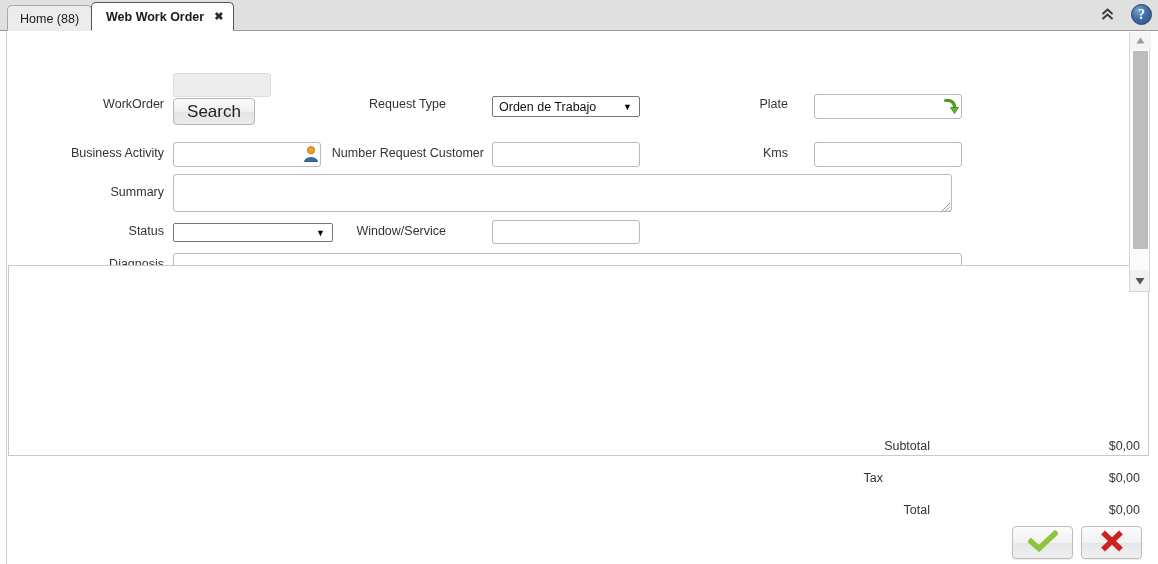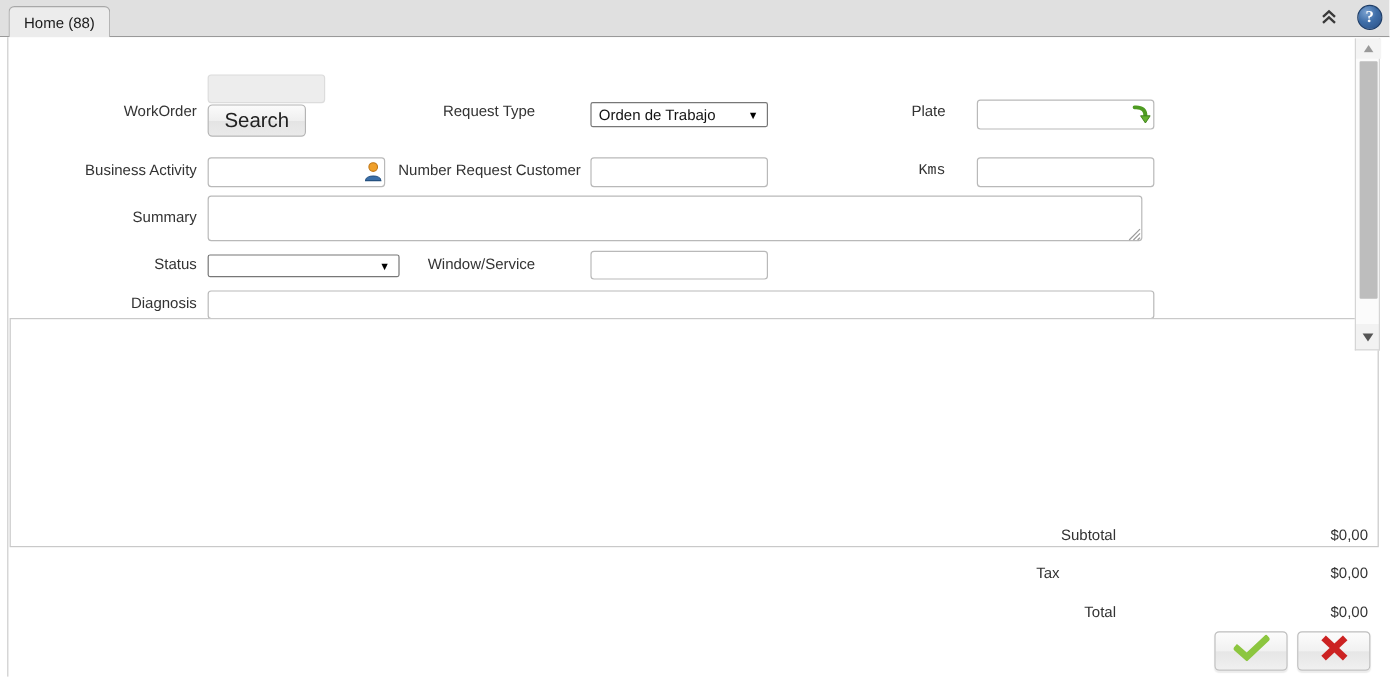--- a/index.html
+++ b/index.html
@@ -83,21 +83,21 @@
   }
   .left-rail {
     position: absolute; left: 0; top: 0;
     width: 7px; height: 533px;
     background: #ffffff;
     border-right: 1px solid #cccccc;
   }
 
   
   .form-area {
-    position: absolute; left: 8px; top: 0;
+    position: absolute; left: 8px; top: 11px;
     width: 1120px; height: 233px;
   }
   .lbl {
     position: absolute;
     font-size: 12.5px;
     color: #333333;
     text-align: right;
     white-space: nowrap;
   }
   .fld {
@@ -247,20 +247,24 @@
 </style>
 </head>
 <body>
 
 <div id="app">
 
   <div class="tabbar">
     <div class="tab home">
       <span>Home (88)</span>
     </div>
+    <div class="tab active">
+      <span>Web Work Order</span>
+      <span class="tab-close">✖</span>
+    </div>
     <div class="tabbar-right">
       <span class="chev-up">
         <svg width="17" height="17" viewBox="0 0 17 17">
           <polyline points="3.5,8 8.5,3.5 13.5,8" fill="none" stroke="#3a3a3a" stroke-width="2"></polyline>
           <polyline points="3.5,13 8.5,8.5 13.5,13" fill="none" stroke="#3a3a3a" stroke-width="2"></polyline>
         </svg>
       </span>
       <span class="help-icon">?</span>
     </div>
   </div>
@@ -297,21 +301,21 @@
       <span class="ico-btn" style="left:293px; top:102px;">
         <svg width="18" height="18" viewBox="0 0 18 18">
           <circle cx="9" cy="5.2" r="3.6" fill="#f0a02a" stroke="#c07614" stroke-width="0.9"></circle>
           <path d="M2.6,16.5 C2.6,11.4 15.4,11.4 15.4,16.5 Z" fill="#3a6ea8" stroke="#24507f" stroke-width="0.9"></path>
         </svg>
       </span>
 
       <div class="lbl" style="left:250px; top:104px; width:226px;text-align:right;">Number Request Customer</div>
       <input class="fld" style="left: 484px; top: 100px; width: 148px; height: 25px;" placeholder="">
 
-      <div class="lbl" style="left:680px; top:104px; width:100px;font-family:Liberation Mono, monospace;">Kms</div>
+      <div class="lbl" style="left:680px; top:104px; width:100px;">Kms</div>
       <input class="fld" style="left: 806px; top: 100px; width: 148px; height: 25px;" placeholder="">
 
       <div class="lbl" style="left:30px; top:143px; width:126px;">Summary</div>
       <textarea class="ta" style="left: 165px; top: 132px; width: 779px; height: 38px;" placeholder=""></textarea>
       <span class="ta-grip" style="left:931px; top:157px;">
         <svg width="12" height="12" viewBox="0 0 12 12">
           <g stroke="#9a9a9a" stroke-width="1">
             <line x1="2" y1="11" x2="11" y2="2"></line>
             <line x1="5.5" y1="11" x2="11" y2="5.5"></line>
             <line x1="9" y1="11" x2="11" y2="9"></line>

